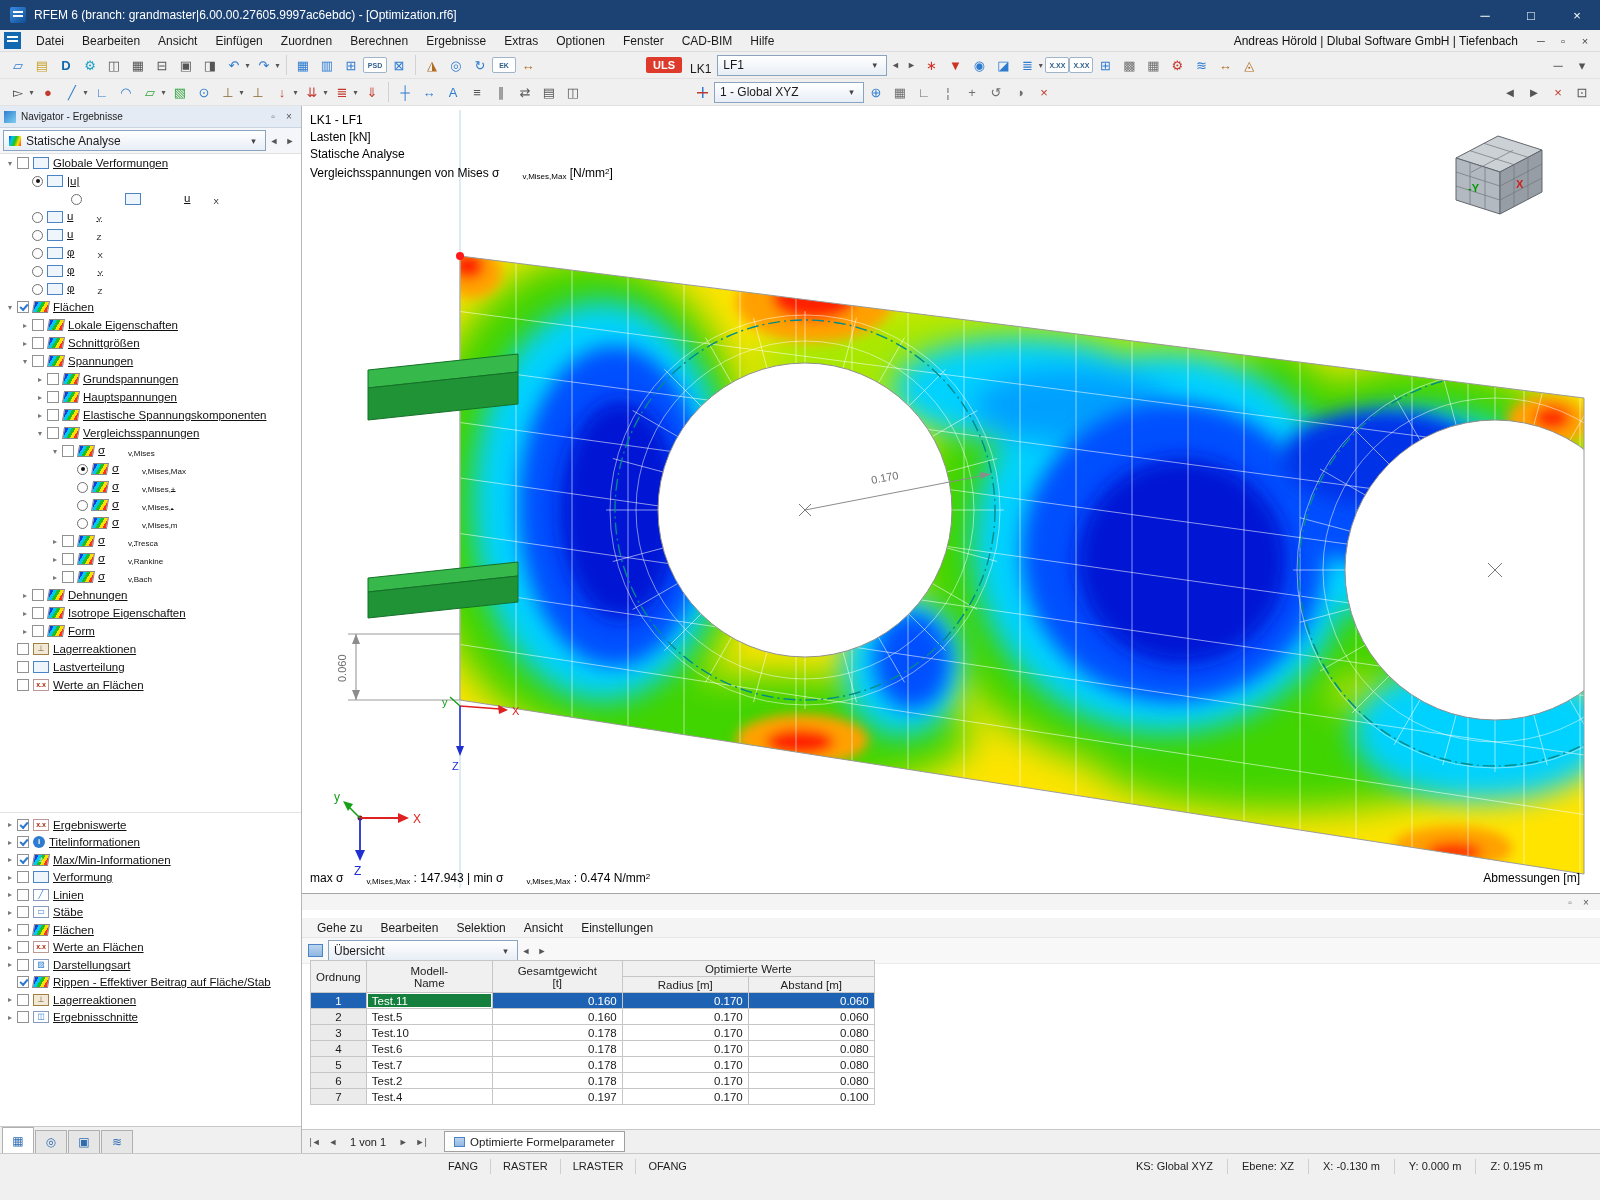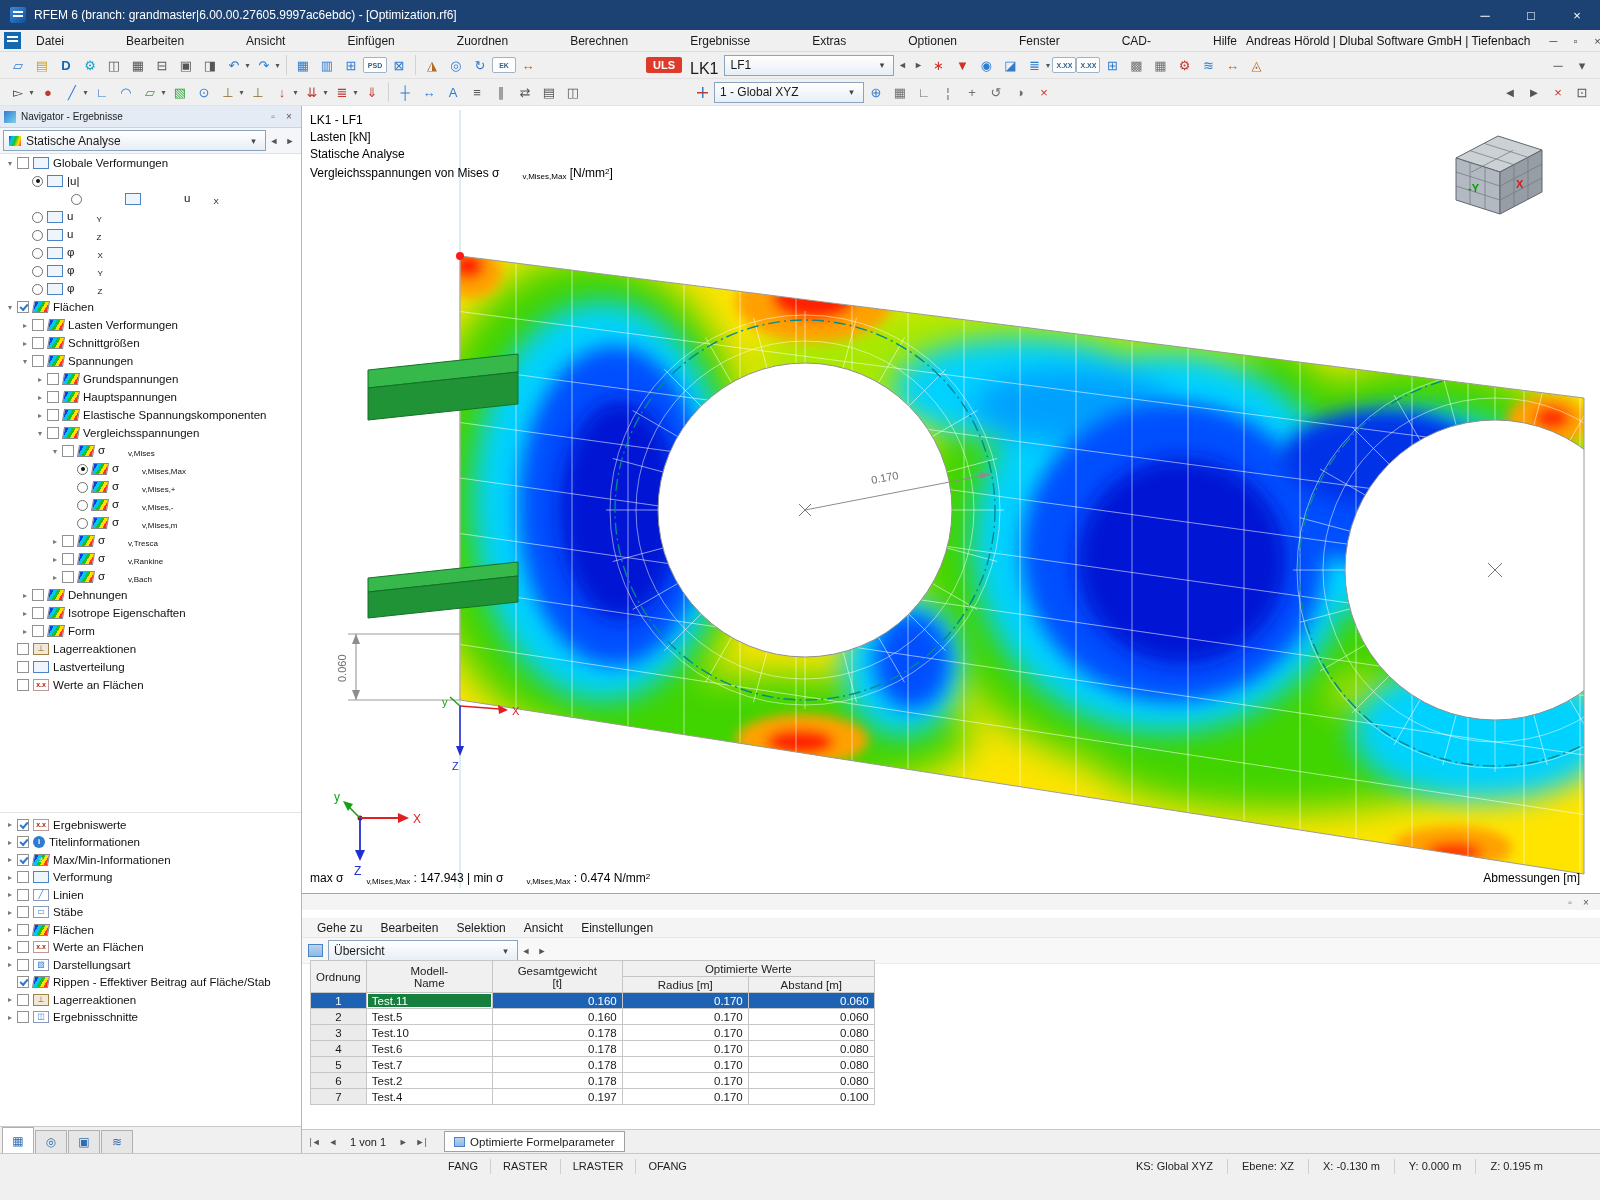--- a/index.html
+++ b/index.html
@@ -26,21 +26,21 @@
 
 .toolbar{position:absolute;left:0;width:1600px;height:27px;background:#f0f0f0;border-bottom:1px solid #e2e2e2;display:flex;align-items:center;padding:0 6px;}
 #toolbar1{top:52px;}
 #toolbar2{top:79px;}
 .tbar-seg{display:flex;align-items:center;}
 .tbtn{width:24px;height:22px;display:inline-flex;align-items:center;justify-content:center;font-size:13px;color:#444;border-radius:2px;flex:none;cursor:default;}
 .tbtn.txt{width:auto;min-width:24px;font-size:7px;font-weight:bold;color:#2e5f8a;background:#fff;border:1px solid #9fb4c8;padding:0 2px;height:16px;}
 .tdd{width:9px;font-size:8px;color:#555;margin-left:-3px;flex:none;text-align:center;}
 .tsep{width:1px;height:20px;background:#d2d2d2;margin:0 4px;flex:none;}
 .uls-badge{background:#de3a2c;color:#fff;font-weight:bold;font-size:11px;padding:2px 7px;border-radius:2px;margin:0 6px;flex:none;}
-.lk-label{font-size:16px;margin:8px 6px 0 2px;flex:none;}
+.lk-label{font-size:12px;margin:8px 6px 0 2px;flex:none;}
 .combo{display:inline-flex;align-items:center;height:21px;border:1px solid #8aa4c0;background:linear-gradient(#ffffff,#e8eef6);font-size:12px;padding:0 5px;flex:none;}
 .combo .arrow{margin-left:auto;width:13px;text-align:center;color:#444;font-size:9px;}
 .mini-btn{width:16px;height:20px;display:inline-flex;align-items:center;justify-content:center;font-size:9px;color:#555;flex:none;}
 .cs-icon{width:15px;height:15px;margin-right:4px;position:relative;flex:none;background:
  linear-gradient(#c23a2e,#c23a2e) 2px 7px/11px 1.5px no-repeat,
  linear-gradient(#2e7cd0,#2e7cd0) 7px 2px/1.5px 11px no-repeat;}
 
 
 .navigator{position:absolute;left:0;top:106px;width:302px;height:1047px;background:#fff;border-right:1px solid #b6b6b6;}
 .nav-header{height:22px;background:#e4ebf4;border-bottom:1px solid #c9d4e2;display:flex;align-items:center;padding:0 4px;}
@@ -59,21 +59,21 @@
 .tcb.k::after{content:"";position:absolute;left:1.5px;top:2px;width:6px;height:3px;border-left:2px solid #2f7ad0;border-bottom:2px solid #2f7ad0;transform:rotate(-48deg);}
 .trb{width:11px;height:11px;border:1px solid #6e6e6e;border-radius:50%;background:#fff;display:inline-block;margin:0 4px 0 1px;position:relative;flex:none;}
 .trb.k::after{content:"";position:absolute;left:2.5px;top:2.5px;width:4px;height:4px;border-radius:50%;background:#141414;}
 .tico{width:16px;height:12px;margin-right:4px;display:inline-flex;align-items:center;justify-content:center;font-size:8px;line-height:10px;flex:none;}
 .tico-frame{background:#eef5fc;border:1px solid #4a84c4;}
 .tico-rain,.tico-rib,.tico-maxmin{background:linear-gradient(110deg,#1040e0 0 20%,#00c8f0 20% 40%,#20c020 40% 60%,#ffe000 60% 80%,#ff3020 80% 100%);border:1px solid #888;transform:skewX(-10deg);color:#fff;}
 .tico-support{background:#f2e8d8;border:1px solid #a08040;color:#7a5a20;}
 .tico-xxx{background:#fff;border:1px solid #bb9999;color:#b02a10;font-weight:bold;font-size:7px;}
 .tico-info{background:#2e7cd0;border-radius:50%;width:12px;color:#fff;font-weight:bold;}
 .tico-line,.tico-beam,.tico-art,.tico-cut{background:#fff;border:1px solid #8899bb;color:#2e7cd0;}
-.tlabel{color:#111;}
+.tlabel{color:#111;text-decoration:underline;}
 .sub{font-size:8px;vertical-align:-2px;margin-left:23px;}
 .sup{font-size:8px;vertical-align:3px;}
 .nav-tabs{position:absolute;left:0;bottom:0;width:301px;height:27px;background:#f0f0f0;border-top:1px solid #c8c8c8;display:flex;align-items:flex-end;padding:0 2px;}
 .nav-tab{width:32px;height:23px;border:1px solid #b0b0b0;border-bottom:none;background:#e6e6e6;display:inline-flex;align-items:center;justify-content:center;font-size:12px;color:#2e6cb0;margin-right:1px;}
 .nav-tab.on{background:#fff;height:26px;}
 
 
 .workspace{position:absolute;left:302px;top:106px;width:1298px;height:1047px;background:#fff;}
 .viewport{position:absolute;left:0;top:0;width:1298px;height:787px;background:#fff;overflow:hidden;}
 .vp-info{position:absolute;left:8px;top:6px;font-size:12px;line-height:17px;color:#000;}
@@ -120,21 +120,21 @@
     <div class="title-text">RFEM 6 (branch: grandmaster|6.00.00.27605.9997ac6ebdc) - [Optimization.rf6]</div>
     <div class="win-controls" id="win-controls">
         <span class="win-btn">─</span>
         <span class="win-btn">□</span>
         <span class="win-btn">×</span>
       </div>
   </div>
 
   <div class="menubar">
     <div class="rfem-logo"></div>
-    <div id="menu-items" style="display:flex;gap:44px;">
+    <div id="menu-items" style="display:flex;">
         <span class="menu-item">Datei</span>
         <span class="menu-item">Bearbeiten</span>
         <span class="menu-item">Ansicht</span>
         <span class="menu-item">Einfügen</span>
         <span class="menu-item">Zuordnen</span>
         <span class="menu-item">Berechnen</span>
         <span class="menu-item">Ergebnisse</span>
         <span class="menu-item">Extras</span>
         <span class="menu-item">Optionen</span>
         <span class="menu-item">Fenster</span>
@@ -336,21 +336,21 @@
         <div class="trow" style="padding-left: 4px;">
           <span class="texp">▾</span>
           <span class="tcb k"></span>
           <span class="tico tico-rain"></span>
           <span class="tlabel"><span>Flächen</span></span>
         </div>
         <div class="trow" style="padding-left: 19px;">
           <span class="texp">▸</span>
           <span class="tcb"></span>
           <span class="tico tico-rain"></span>
-          <span class="tlabel"><span>Lasten Verformungen</span></span>
+          <span class="tlabel"><span>Lokale Eigenschaften</span></span>
         </div>
         <div class="trow" style="padding-left: 19px;">
           <span class="texp">▸</span>
           <span class="tcb"></span>
           <span class="tico tico-rain"></span>
           <span class="tlabel"><span>Schnittgrößen</span></span>
         </div>
         <div class="trow" style="padding-left: 19px;">
           <span class="texp">▾</span>
           <span class="tcb"></span>

